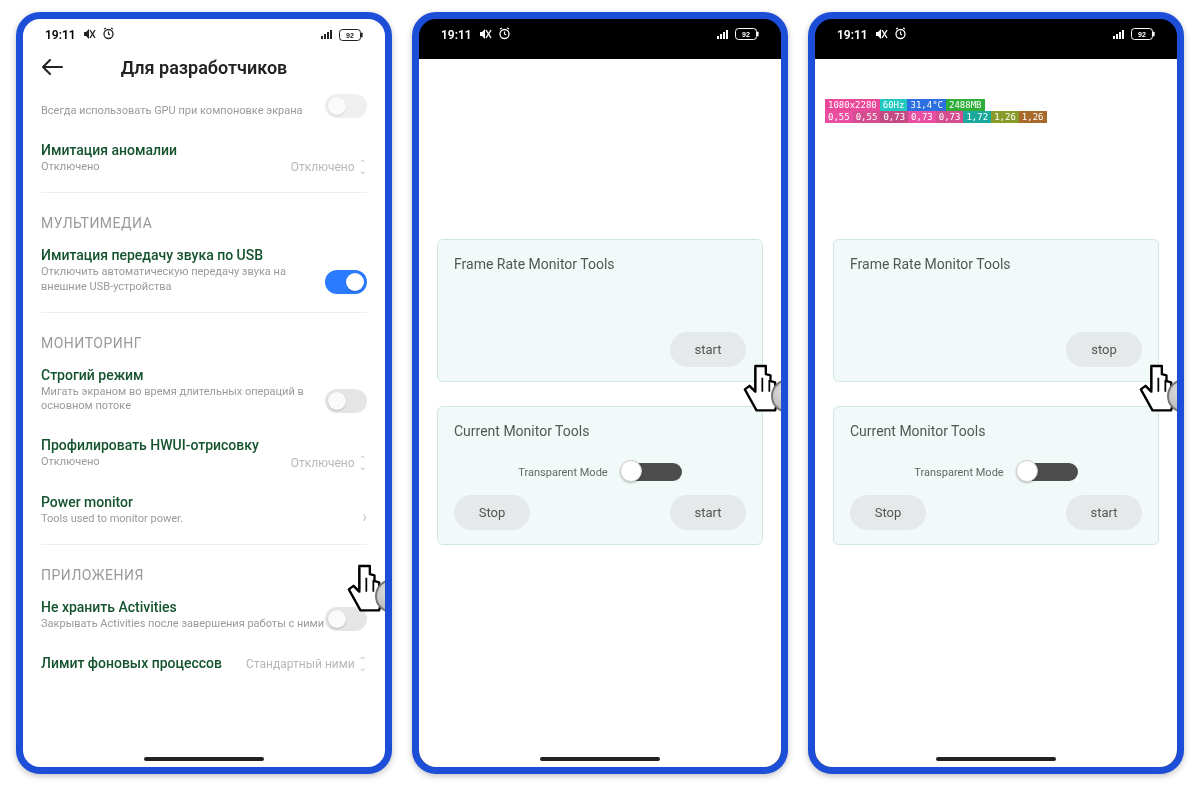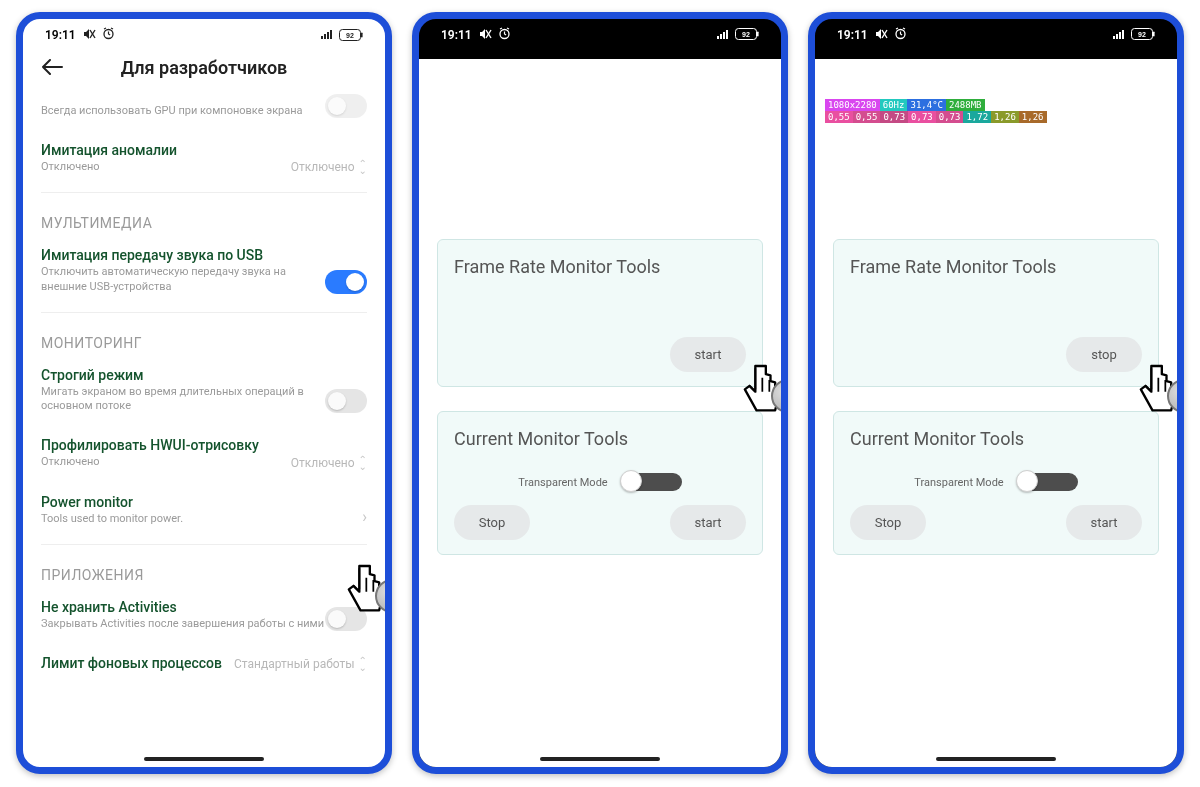--- a/index.html
+++ b/index.html
@@ -128,21 +128,21 @@
   
   .cards { padding: 180px 18px 0 18px; }
   .card {
     border: 1px solid #cfe6e4;
     background: #f1faf9;
     border-radius: 6px;
     padding: 16px 16px 14px 16px;
     margin-bottom: 24px;
     position: relative;
   }
-  .card-title { font-size: 18px; color: #555; margin-bottom: 60px; }
+  .card-title { font-size: 14px; color: #555; margin-bottom: 60px; }
   .card-title.short { margin-bottom: 24px; }
   .pill-btn {
     background: #e6e9ea;
     border-radius: 22px;
     padding: 10px 22px;
     font-size: 13px;
     color: #555;
     display: inline-flex;
     align-items: center;
     justify-content: center;
@@ -170,21 +170,21 @@
   }
   .overlay-strip {
     position: absolute;
     top: 40px; left: 10px;
     font-size: 9px;
     line-height: 12px;
     font-family: monospace;
     z-index: 10;
   }
   .overlay-strip .seg { display:inline-block; padding: 0 3px; color:#fff; }
-  .ov-yellow{background:#d946ef;color:#333}
+  .ov-yellow{background:#ec4899;color:#333}
   .ov-cyan{background:#22c9bf}
   .ov-blue{background:#2c6fe0}
   .ov-green{background:#2fae3c}
   .ov-pink1{background:#e94fa0}
   .ov-pink2{background:#d44d8f}
   .ov-pink3{background:#c44a84}
   .ov-teal{background:#1aa89d}
   .ov-olive{background:#8a9a2a}
   .ov-brown{background:#a86a2a}
   .cursor {
@@ -330,21 +330,21 @@
       <div class="toggle off">
           <div class="knob"></div>
         </div>
     </div>
 
     <div class="row">
       <div class="txt">
         <div class="title">Лимит фоновых процессов</div>
       </div>
       <div class="value-label">
-        <span>Стандартный работы</span>
+        <span>Стандартный ними</span>
         <span class="chev-updown">⌃<br>⌄</span>
       </div>
     </div>
   </div>
 
   <div class="cursor" style="right:-14px; top:540px">
     <div class="badge"></div>
     <svg viewBox="0 0 48 60">
         <path d="M20 6v22l-5-5-4 3 10 18h16l4-16-4-2v-6l-4-1v-5l-4-1V6z" fill="#fff" stroke="#000" stroke-width="2" stroke-linejoin="round"></path>
         <path d="M20 8v18M20 28l-5-5M26 16v12M32 18v10M38 22v8" stroke="#000" stroke-width="1.5" fill="none"></path>

